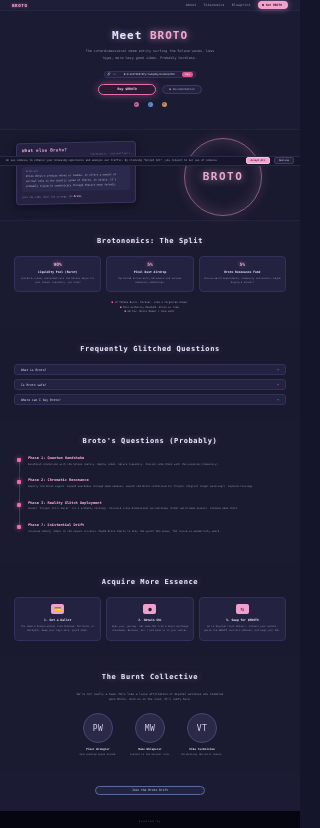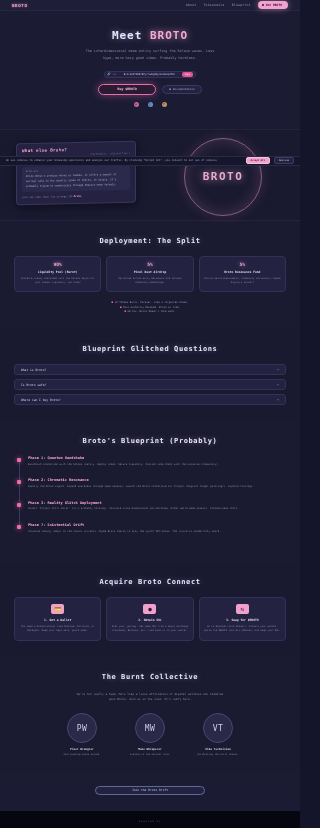--- a/index.html
+++ b/index.html
@@ -229,21 +229,21 @@
     font-size:6px;color:#2a1b33;
   }
   .buy-t { font-size:3px;font-weight:bold;color:#ddd9ef; }
   .buy-d { font-size:2.4px;line-height:1.95;color:#8b88ab;margin-top:3px; }
 
   
   .team-intro {
     width:150px;margin:0 auto 10px;text-align:center;
     font-size:2.8px;line-height:2;color:#8e8bab;
   }
-  .team-grid { display:flex; justify-content:center; gap:16px; }
+  .team-grid { display:flex; justify-content:center; }
   .team-m { text-align:center; width:52px; }
   .av {
     width:30px;height:30px;border-radius:50%;margin:0 auto 4px;
     background:#2a2948; border:1px solid #4a4775;
     display:flex;align-items:center;justify-content:center;
     font-size:8px;color:#cfcbe6;letter-spacing:.5px;
   }
   .tm-n { font-size:2.8px;font-weight:bold;color:#ddd9ef; }
   .tm-r { font-size:2.4px;color:#8b88ab;margin-top:1.5px; }
 
@@ -322,21 +322,21 @@
     </div>
 
     <div class="cookie">
       <span class="cookie-txt">We use cookies to enhance your browsing experience and analyze our traffic. By clicking "Accept All", you consent to our use of cookies</span>
       <span class="ck-accept">Accept All</span>
       <span class="ck-decline">Decline</span>
     </div>
   </div>
 
   <div class="sec">
-    <h2>Deployment: The Split</h2>
+    <h2>Brotonomics: The Split</h2>
     <div class="tok-grid">
       <div class="tok-card">
         <div class="tok-pct">90%</div>
         <div class="tok-name">Liquidity Pool (Burnt)</div>
         <div class="tok-desc">Locked &amp; likely discarded into the Solana abyss for just casual liquidity, you know?</div>
       </div>
       <div class="tok-card">
         <div class="tok-pct">5%</div>
         <div class="tok-name">Pixel Dust Airdrop</div>
         <div class="tok-desc">Sprinkled across early believers and various community somethings.</div>
@@ -348,39 +348,39 @@
       </div>
     </div>
     <div class="tok-notes">
       <div class="tok-note"><span class="mk">■</span> <span>LP Tokens Burnt. Forever. Like a forgotten dream.</span></div>
       <div class="tok-note"><span class="mk">■</span> <span>Mint Authority Revoked. Broto is free.</span></div>
       <div class="tok-note"><span class="mk">■</span> <span>0% Tax. Broto doesn't like math.</span></div>
     </div>
   </div>
 
   <div class="sec alt">
-    <h2>Blueprint Glitched Questions</h2>
+    <h2>Frequently Glitched Questions</h2>
     <div class="faq-list">
       <div class="faq-item">
         <span class="faq-q">What is Broto?</span>
         <span class="faq-plus">+</span>
       </div>
       <div class="faq-item">
         <span class="faq-q">Is Broto safe?</span>
         <span class="faq-plus">+</span>
       </div>
       <div class="faq-item">
         <span class="faq-q">Where can I buy Broto?</span>
         <span class="faq-plus">+</span>
       </div>
     </div>
   </div>
 
   <div class="sec">
-    <h2>Broto's Blueprint (Probably)</h2>
+    <h2>Broto's Questions (Probably)</h2>
     <div class="rm">
       <div class="rm-item">
         <div class="rm-title">Phase 1: Quantum Handshake</div>
         <div class="rm-desc">Establish connection with the Solana reality. Deploy token. Secure liquidity. Initial vibe check with the universe (community).</div>
       </div>
       <div class="rm-item">
         <div class="rm-title">Phase 2: Chromatic Resonance</div>
         <div class="rm-desc">Amplify the Broto signal. Expand awareness through meme osmosis. Launch the Broto Collective Art Project (digital finger painting?). Explore listings.</div>
       </div>
       <div class="rm-item">
@@ -388,21 +388,21 @@
         <div class="rm-desc">Unveil 'Project Drift Water' (it's probably nothing). Initiate cross-dimensional partnerships (other weird meme assets). Achieve peak chill.</div>
       </div>
       <div class="rm-item">
         <div class="rm-title">Phase 7: Existential Drift</div>
         <div class="rm-desc">Continue vibing. Adapt to the cosmic currents. Maybe Broto learns to play the synth? Who knows. The future is wonderfully weird.</div>
       </div>
     </div>
   </div>
 
   <div class="sec alt">
-    <h2>Acquire Broto Connect</h2>
+    <h2>Acquire More Essence</h2>
     <div class="buy-grid">
       <div class="buy-card">
         <div class="buy-ic">💳</div>
         <div class="buy-t">1. Get a Wallet</div>
         <div class="buy-d">You need a Solana wallet like Phantom, Solflare, or Backpack. Keep your keys safe, guard mode.</div>
       </div>
       <div class="buy-card">
         <div class="buy-ic">●</div>
         <div class="buy-t">2. Obtain SOL</div>
         <div class="buy-d">Fuel your journey. Get some SOL from a major exchange (Coinbase, Binance, etc.) and send it to your wallet.</div>

